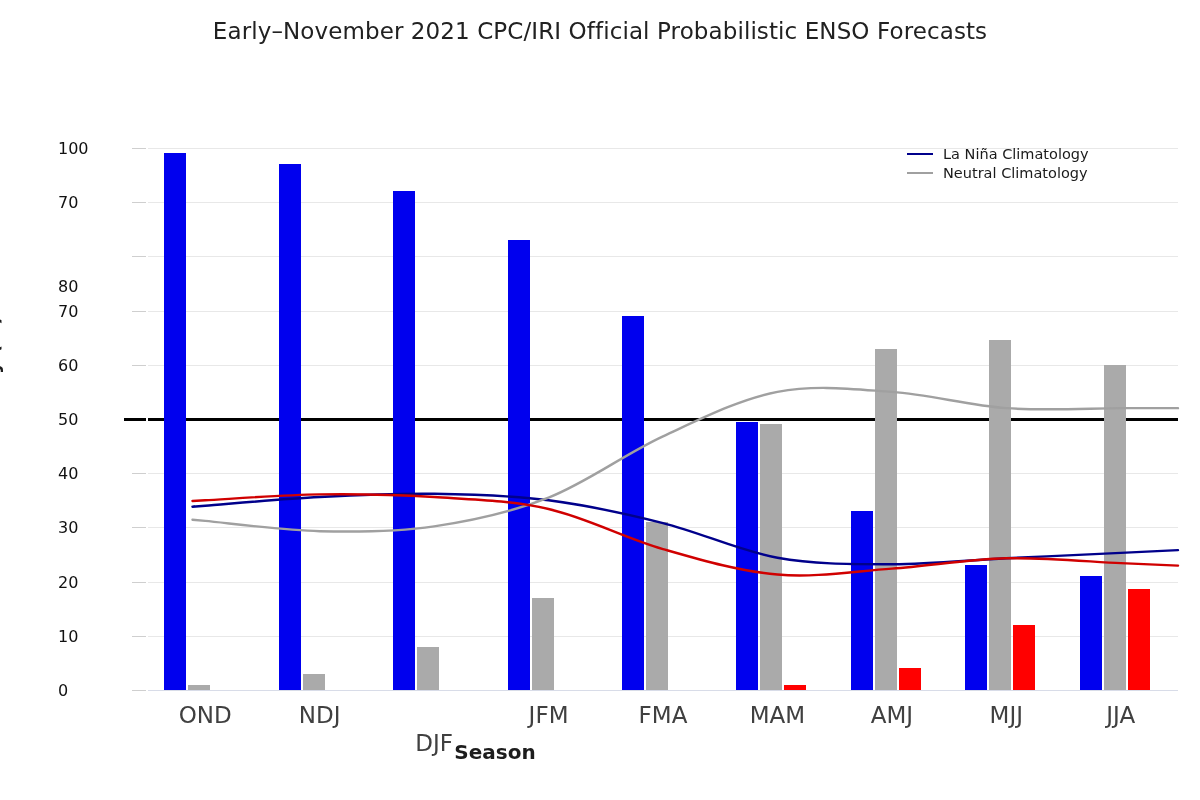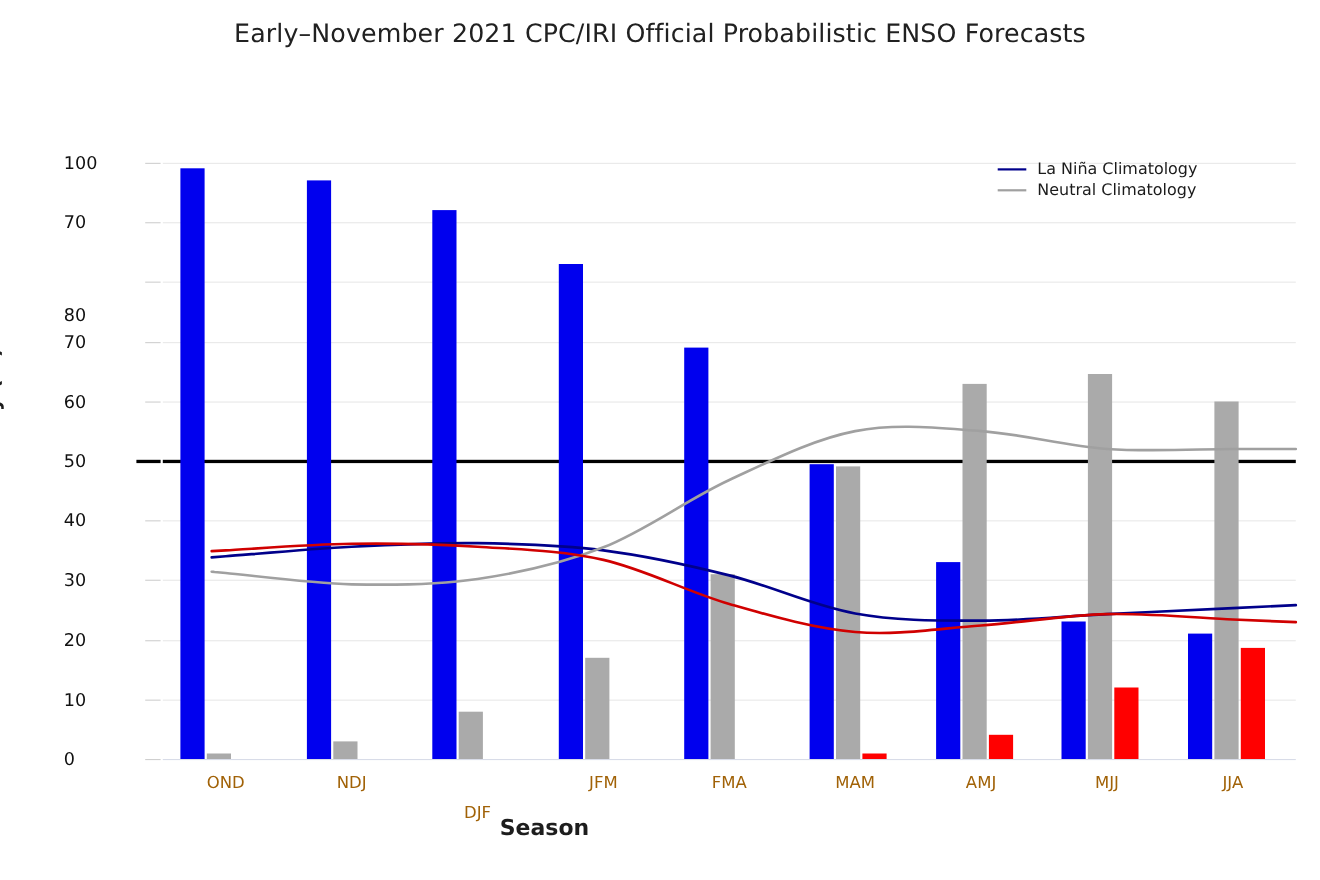--- a/index.html
+++ b/index.html
@@ -52,21 +52,21 @@
   .ytick{
     position:absolute;
     width:60px;text-align:left;
     font-size:16px;color:#111;
     transform:translateY(-50%);
   }
 
   .xtick{
     position:absolute;
     text-align:center;
-    font-size:15px;color:#a16207;
+    font-size:23px;color:#404040;
     top:702px;
     transform:translateX(-50%);
   }
 
   .axis-x-title{
     position:absolute;left:0;top:740px;width:990px;text-align:center;
     font-size:20px;font-weight:bold;color:#1d1d1d;
   }
   .axis-y-title{
     position:absolute;

